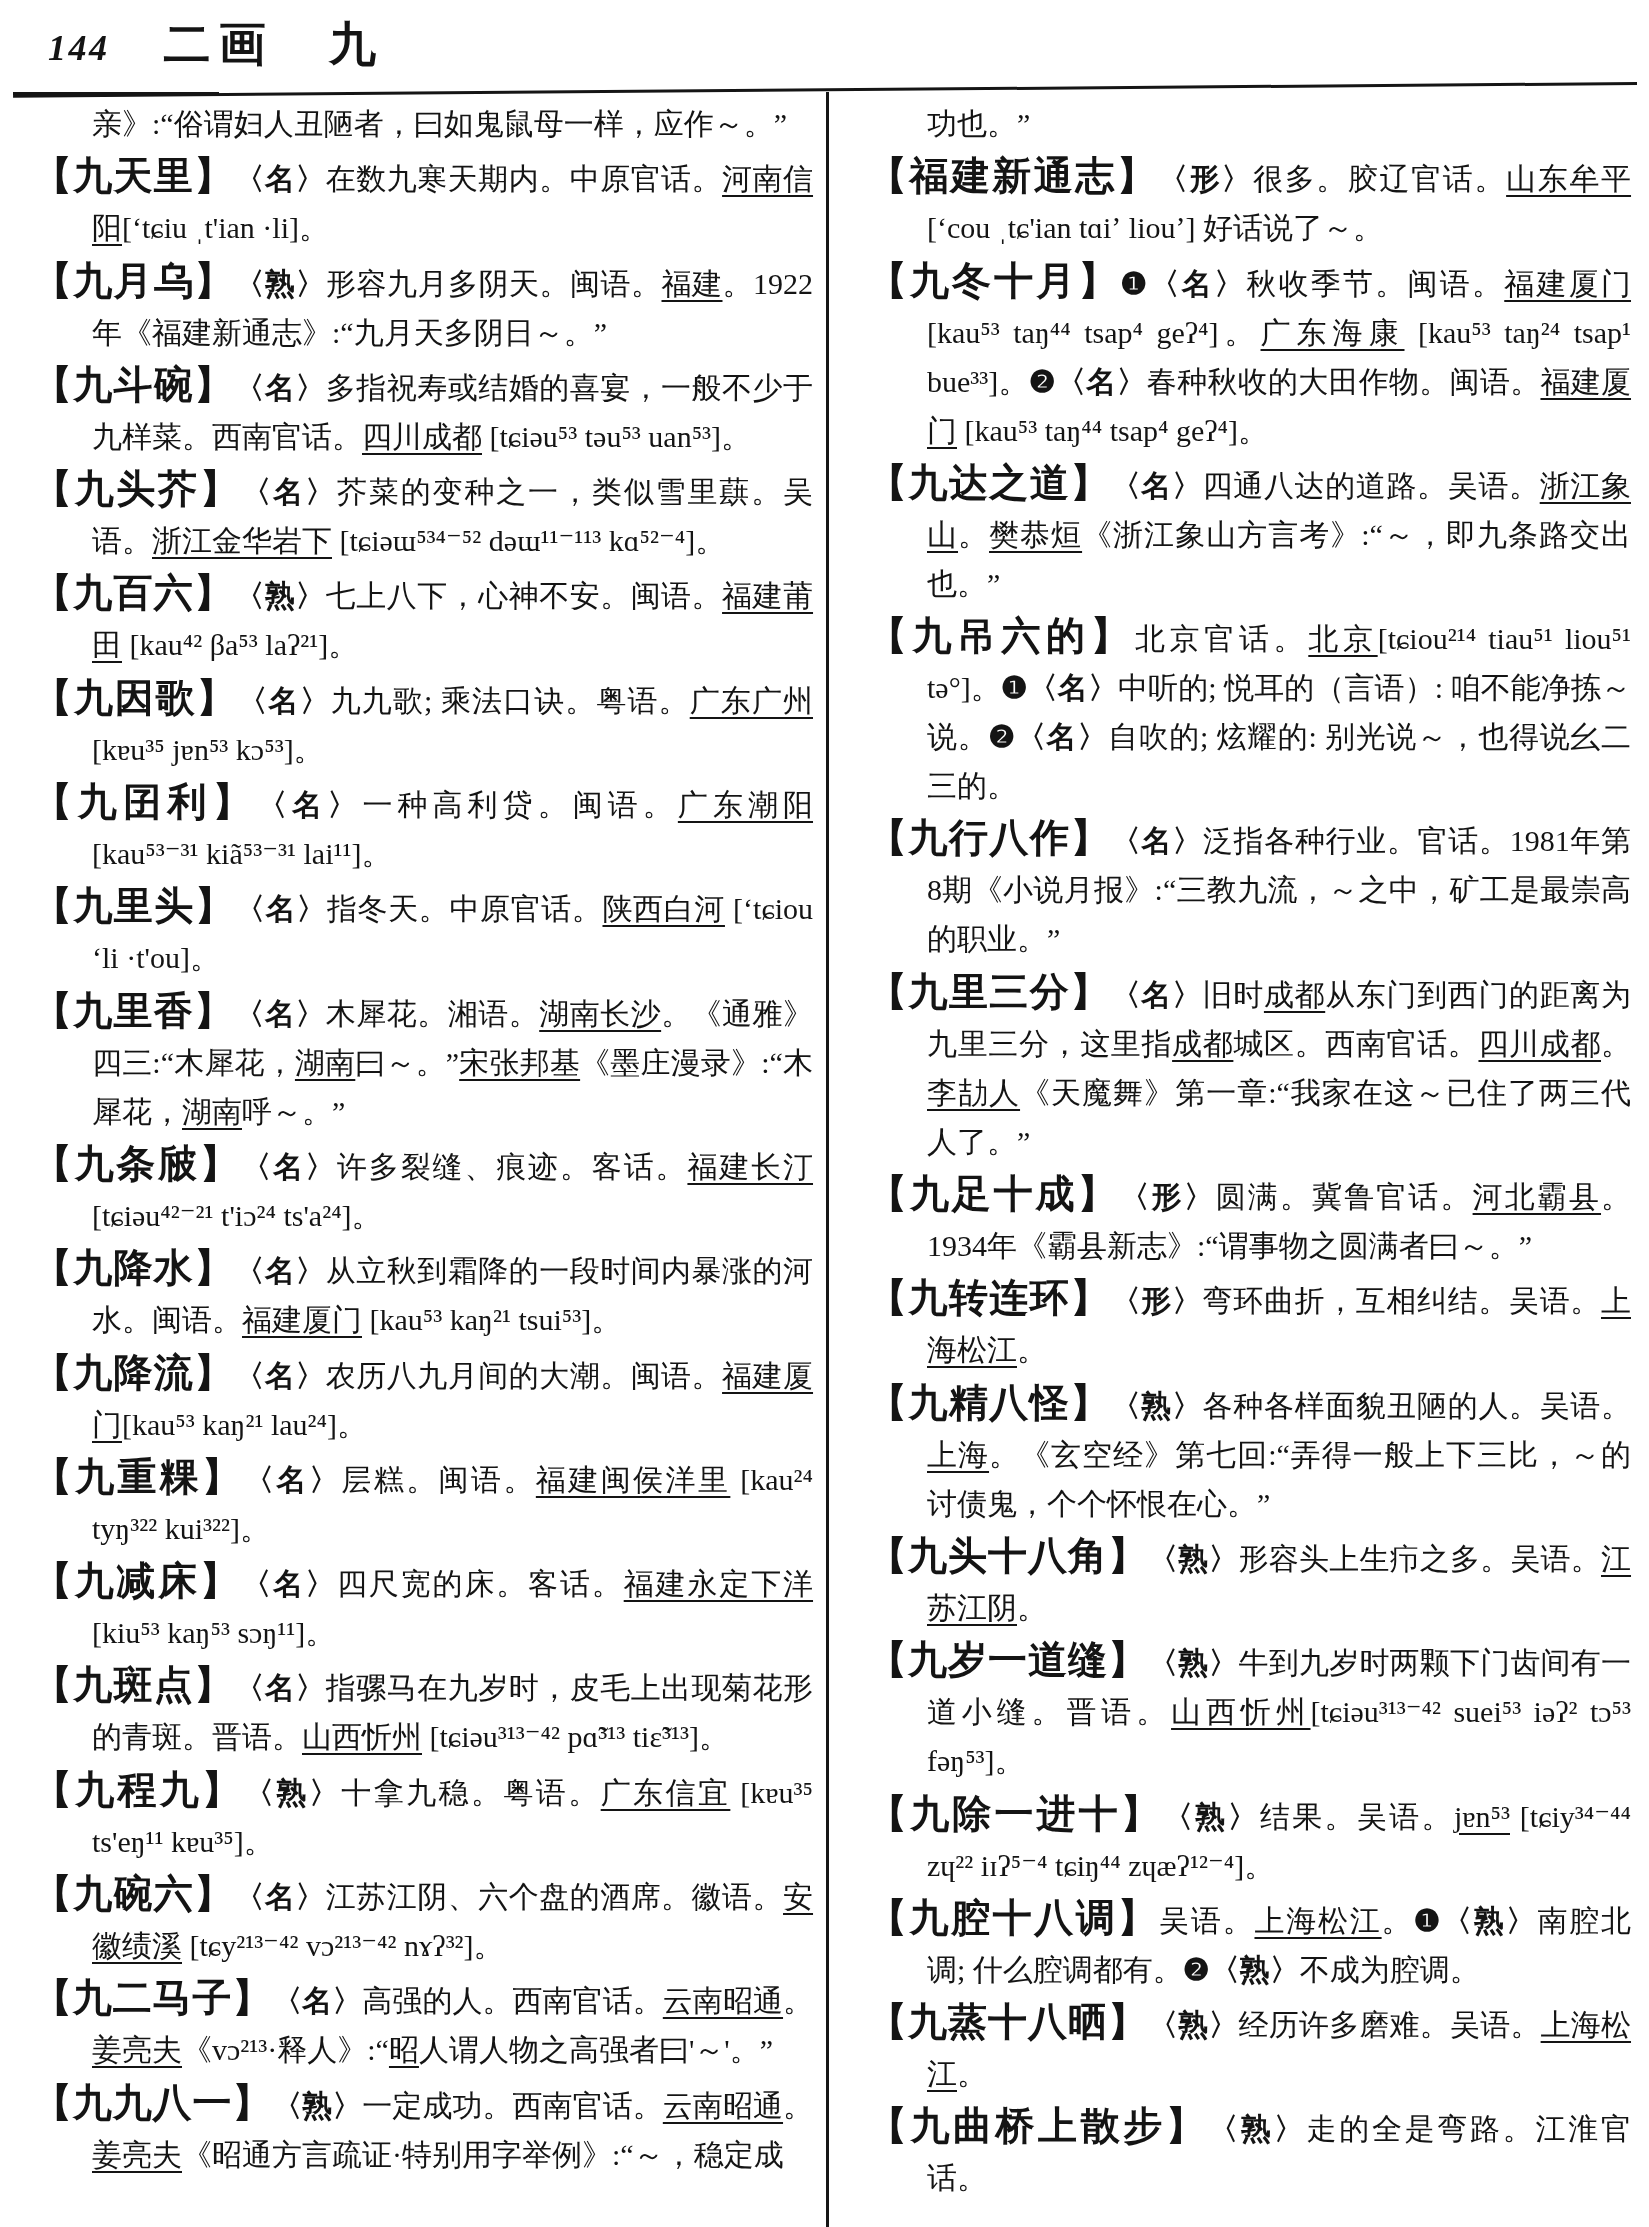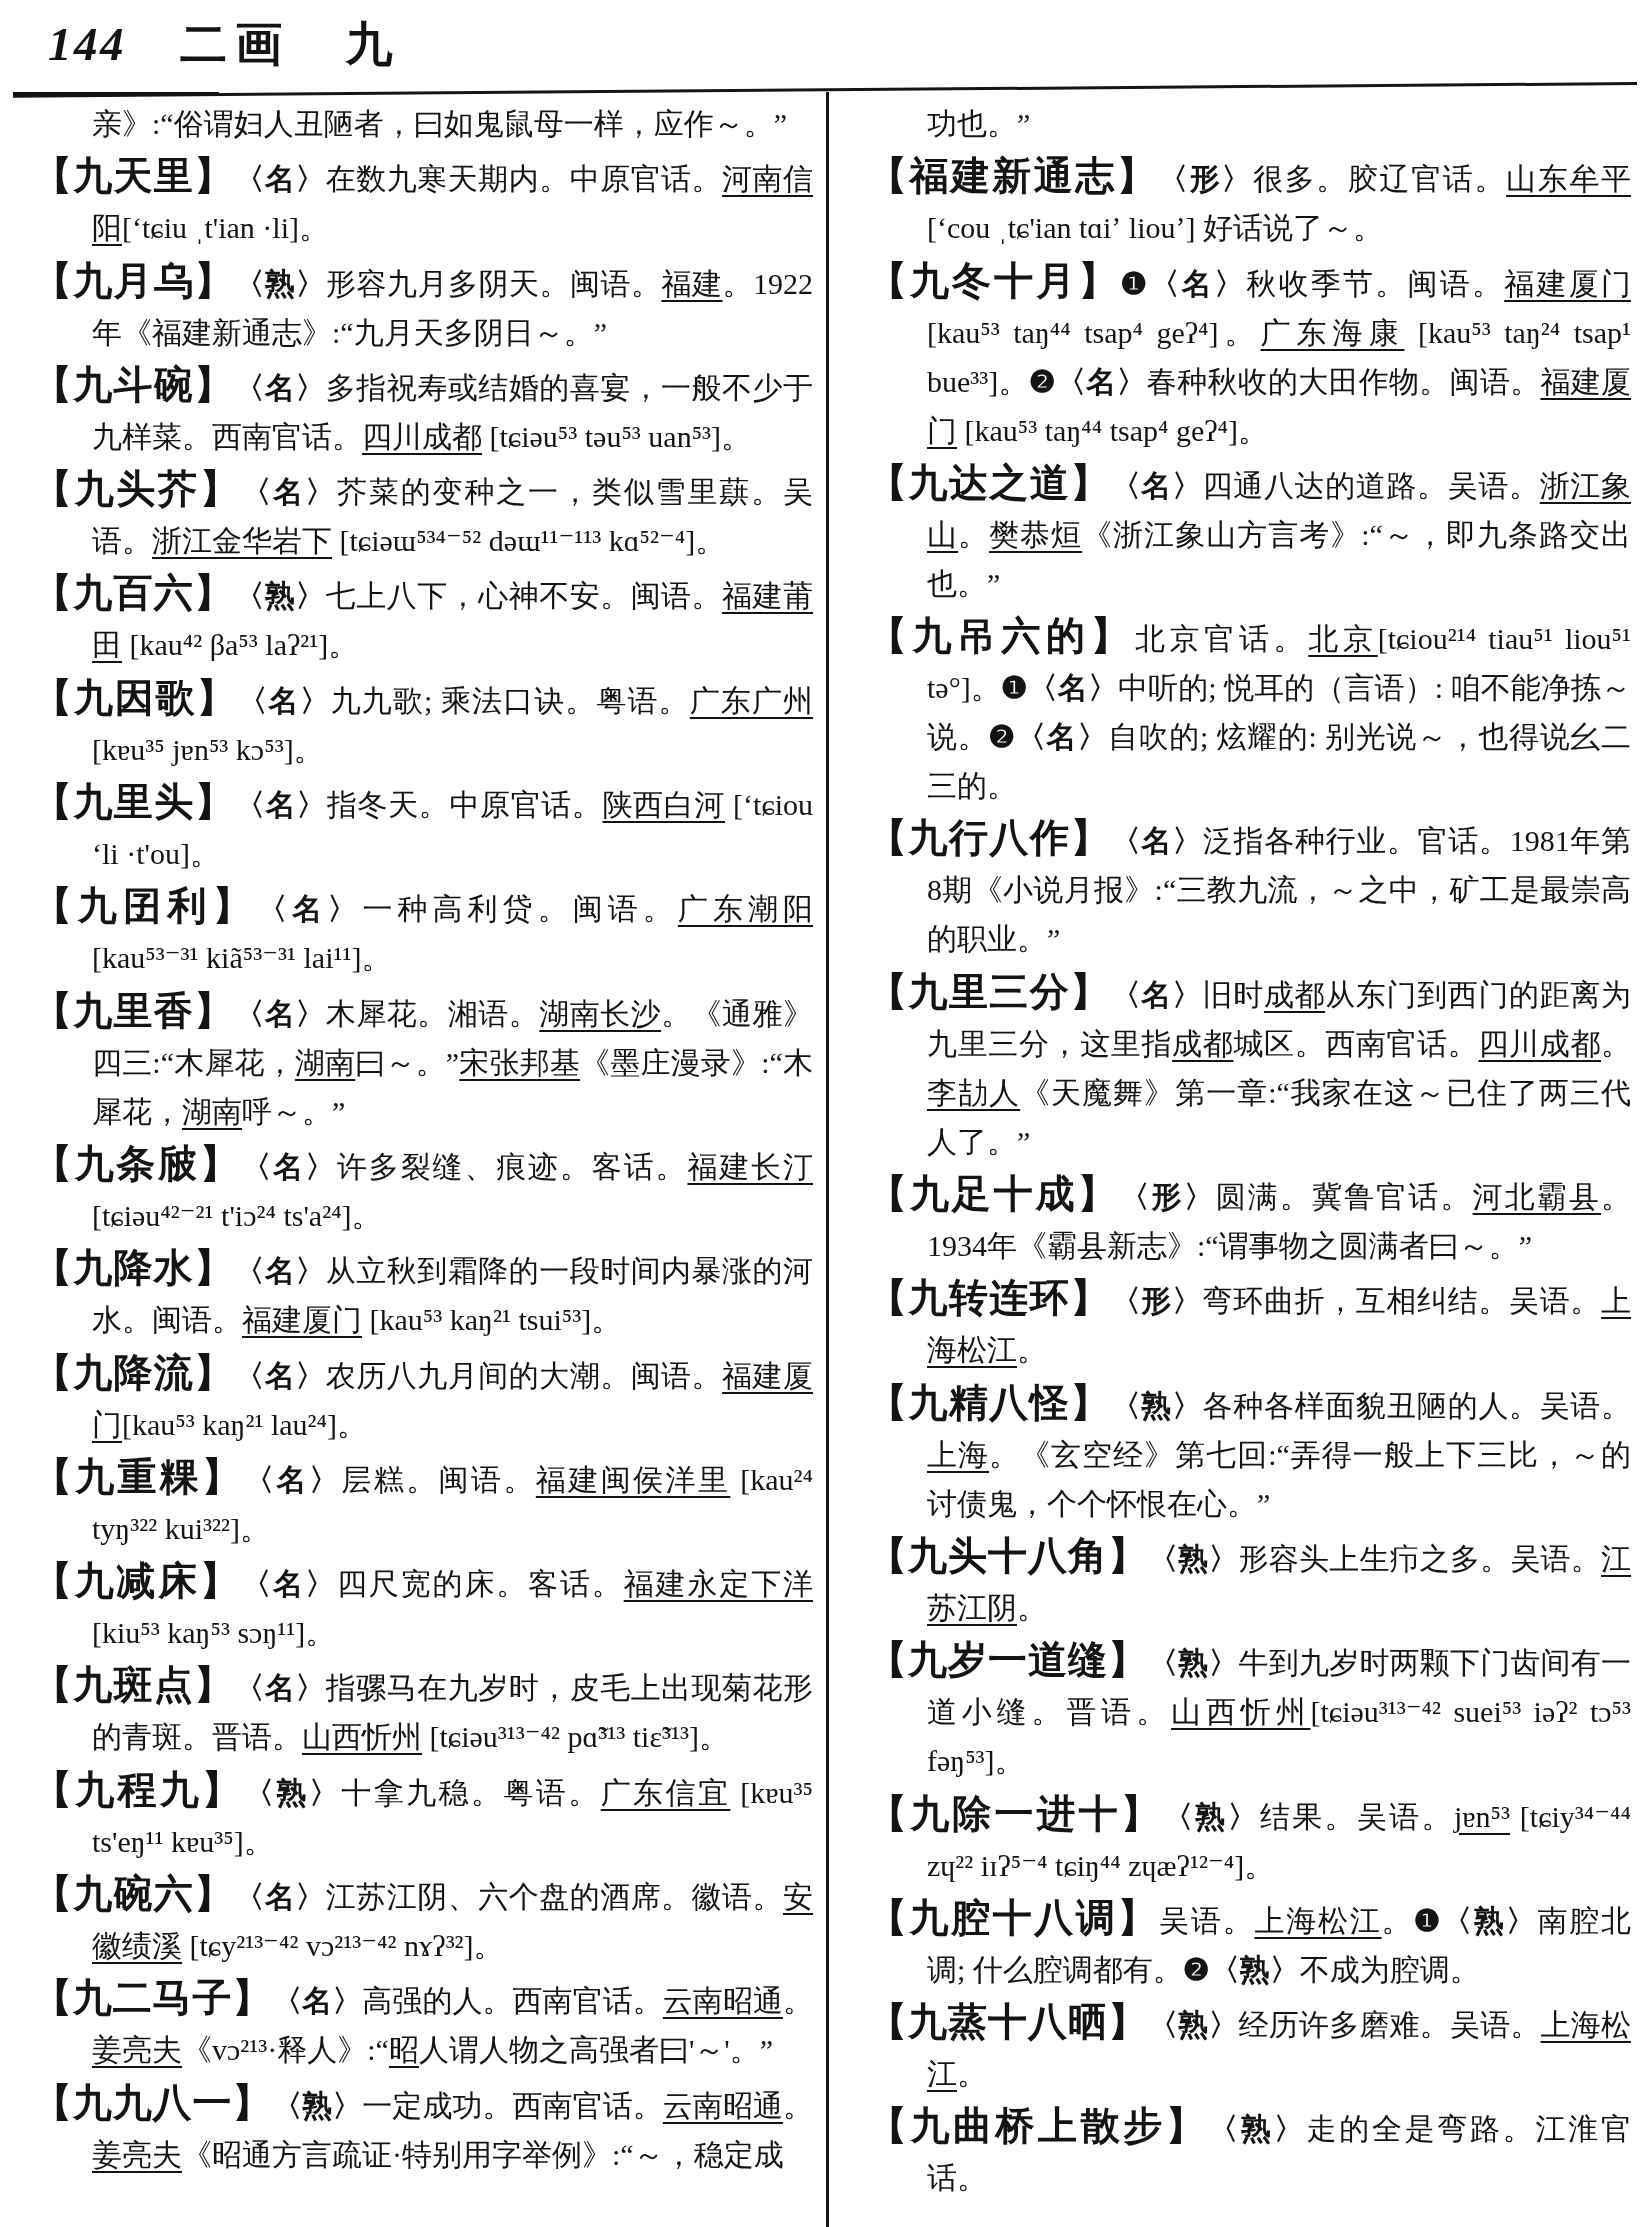--- a/index.html
+++ b/index.html
@@ -2,21 +2,21 @@
 <html style="font-size:13.2px"><head>
 <meta charset="utf-8">
 <style>
   html,body{margin:0;padding:0;background:#e8e8e4;}
   .page{
     position:relative;width:1650px;height:2227px;background:#ffffff;
     font-family:"Liberation Serif","DejaVu Serif",serif;color:#141414;
     overflow:hidden;
   }
   .header{position:absolute;top:13.2px;left:48px;white-space:nowrap;}
-  .pagenum{font-style:italic;font-weight:bold;font-size:47px;letter-spacing:2.5px;}
+  .pagenum{font-style:italic;font-weight:bold;font-size:36px;letter-spacing:2.5px;}
   .section{font-size:47px;font-weight:bold;letter-spacing:8.2px;margin-left:54px;}
   .toprule{position:absolute;left:13.2px;top:82px;width:1624px;height:3.3px;background:#151515;transform:rotate(-0.45deg);transform-origin:right center;}
   .toprule2{position:absolute;left:13.2px;top:92px;width:206px;height:2.5px;background:#151515;}
   .divider{position:absolute;left:826px;top:92px;width:2.5px;height:2135px;background:#151515;}
   .col{position:absolute;top:99px;font-size:30px;line-height:49px;text-align:justify;text-justify:inter-ideograph;}
   .col-left{left:33px;width:780px;}
   .col-right{left:868px;width:763px;}
   .entry{padding-left:59px;text-indent:-59px;margin:0 0 3.3px 0;}
   .entry.cont{text-indent:0;}
   .hw{font-size:39px;font-weight:bold;letter-spacing:0.8px;}
@@ -34,22 +34,22 @@
   <div class="toprule2"></div>
   <div class="divider"></div>
   <div class="col col-left" id="col-left">
       <div class="entry cont"><span class="">亲》:“俗谓妇人丑陋者，曰如鬼鼠母一样，应作～。”</span></div>
       <div class="entry"><span class="hw">【九天里】</span><span class=" b">〈名〉</span><span class="">在数九寒天期内。中原官话。</span><span class="u">河南信阳</span><span class="">[ʻtɕiu ˌt'ian ·li]。</span></div>
       <div class="entry"><span class="hw">【九月乌】</span><span class=" b">〈熟〉</span><span class="">形容九月多阴天。闽语。</span><span class="u">福建</span><span class="">。1922年《福建新通志》:“九月天多阴日～。”</span></div>
       <div class="entry"><span class="hw">【九斗碗】</span><span class=" b">〈名〉</span><span class="">多指祝寿或结婚的喜宴，一般不少于九样菜。西南官话。</span><span class="u">四川成都</span><span class=""> [tɕiəu⁵³ təu⁵³ uan⁵³]。</span></div>
       <div class="entry"><span class="hw">【九头芥】</span><span class=" b">〈名〉</span><span class="">芥菜的变种之一，类似雪里蕻。吴语。</span><span class="u">浙江金华岩下</span><span class=""> [tɕiəɯ⁵³⁴⁻⁵² dəɯ¹¹⁻¹¹³ kɑ⁵²⁻⁴]。</span></div>
       <div class="entry"><span class="hw">【九百六】</span><span class=" b">〈熟〉</span><span class="">七上八下，心神不安。闽语。</span><span class="u">福建莆田</span><span class=""> [kau⁴² βa⁵³ laʔ²¹]。</span></div>
       <div class="entry"><span class="hw">【九因歌】</span><span class=" b">〈名〉</span><span class="">九九歌; 乘法口诀。粤语。</span><span class="u">广东广州</span><span class=""> [kɐu³⁵ jɐn⁵³ kɔ⁵³]。</span></div>
+      <div class="entry"><span class="hw">【九囝利】</span><span class=" b">〈名〉</span><span class="">一种高利贷。闽语。</span><span class="u">广东潮阳</span><span class="">[kau⁵³⁻³¹ kiã⁵³⁻³¹ lai¹¹]。</span></div>
       <div class="entry"><span class="hw">【九里头】</span><span class=" b">〈名〉</span><span class="">指冬天。中原官话。</span><span class="u">陕西白河</span><span class=""> [ʻtɕiou ʻli ·t'ou]。</span></div>
-      <div class="entry"><span class="hw">【九囝利】</span><span class=" b">〈名〉</span><span class="">一种高利贷。闽语。</span><span class="u">广东潮阳</span><span class="">[kau⁵³⁻³¹ kiã⁵³⁻³¹ lai¹¹]。</span></div>
       <div class="entry"><span class="hw">【九里香】</span><span class=" b">〈名〉</span><span class="">木犀花。湘语。</span><span class="u">湖南长沙</span><span class="">。《通雅》四三:“木犀花，</span><span class="u">湖南</span><span class="">曰～。”</span><span class="u">宋张邦基</span><span class="">《墨庄漫录》:“木犀花，</span><span class="u">湖南</span><span class="">呼～。”</span></div>
       <div class="entry"><span class="hw">【九条㿭】</span><span class=" b">〈名〉</span><span class="">许多裂缝、痕迹。客话。</span><span class="u">福建长汀</span><span class=""> [tɕiəu⁴²⁻²¹ t'iɔ²⁴ ts'a²⁴]。</span></div>
       <div class="entry"><span class="hw">【九降水】</span><span class=" b">〈名〉</span><span class="">从立秋到霜降的一段时间内暴涨的河水。闽语。</span><span class="u">福建厦门</span><span class=""> [kau⁵³ kaŋ²¹ tsui⁵³]。</span></div>
       <div class="entry"><span class="hw">【九降流】</span><span class=" b">〈名〉</span><span class="">农历八九月间的大潮。闽语。</span><span class="u">福建厦门</span><span class="">[kau⁵³ kaŋ²¹ lau²⁴]。</span></div>
       <div class="entry"><span class="hw">【九重粿】</span><span class=" b">〈名〉</span><span class="">层糕。闽语。</span><span class="u">福建闽侯洋里</span><span class=""> [kau²⁴ tyŋ³²² kui³²²]。</span></div>
       <div class="entry"><span class="hw">【九减床】</span><span class=" b">〈名〉</span><span class="">四尺宽的床。客话。</span><span class="u">福建永定下洋</span><span class=""> [kiu⁵³ kaŋ⁵³ sɔŋ¹¹]。</span></div>
       <div class="entry"><span class="hw">【九斑点】</span><span class=" b">〈名〉</span><span class="">指骡马在九岁时，皮毛上出现菊花形的青斑。晋语。</span><span class="u">山西忻州</span><span class=""> [tɕiəu³¹³⁻⁴² pɑ̃³¹³ tiɛ̃³¹³]。</span></div>
       <div class="entry"><span class="hw">【九程九】</span><span class=" b">〈熟〉</span><span class="">十拿九稳。粤语。</span><span class="u">广东信宜</span><span class=""> [kɐu³⁵ ts'eŋ¹¹ kɐu³⁵]。</span></div>
       <div class="entry"><span class="hw">【九碗六】</span><span class=" b">〈名〉</span><span class="">江苏江阴、六个盘的酒席。徽语。</span><span class="u">安徽绩溪</span><span class=""> [tɕy²¹³⁻⁴² vɔ²¹³⁻⁴² nɤʔ³²]。</span></div>
       <div class="entry"><span class="hw">【九二马子】</span><span class=" b">〈名〉</span><span class="">高强的人。西南官话。</span><span class="u">云南昭通</span><span class="">。</span><span class="u">姜亮夫</span><span class="">《vɔ²¹³·释人》:“</span><span class="u">昭</span><span class="">人谓人物之高强者曰'～'。”</span></div>

